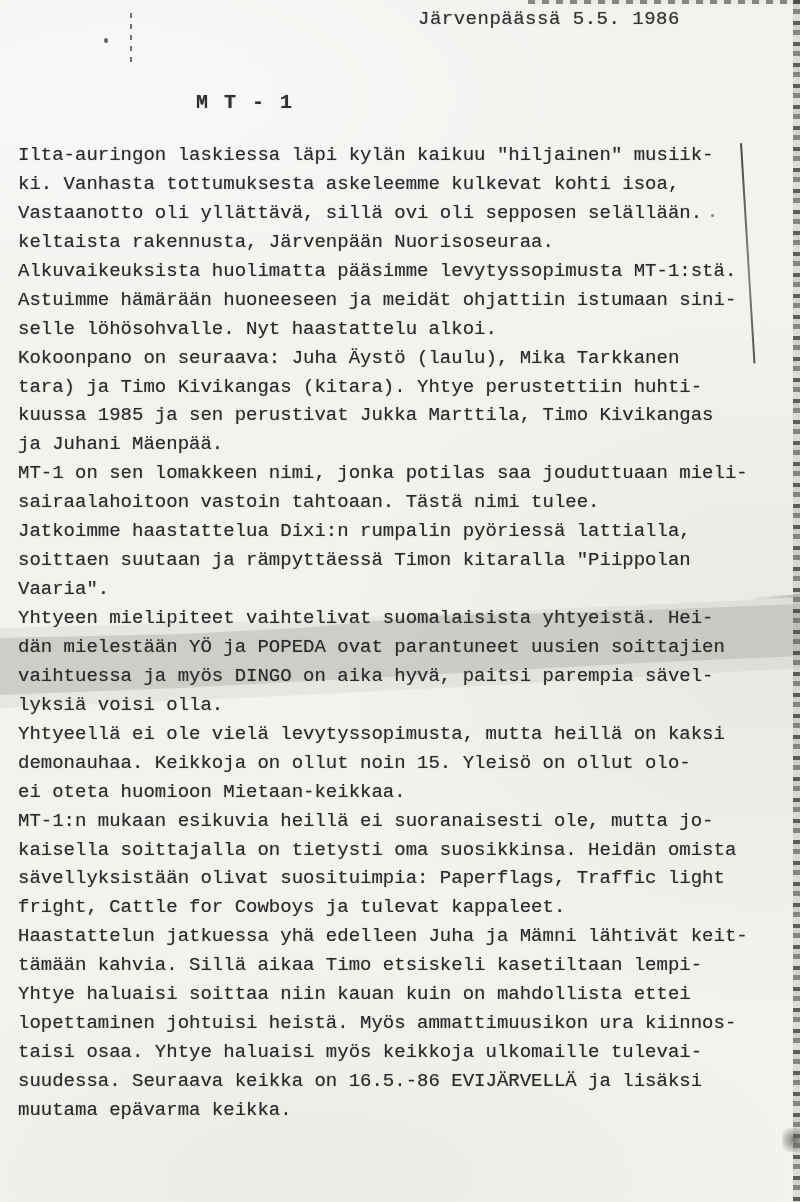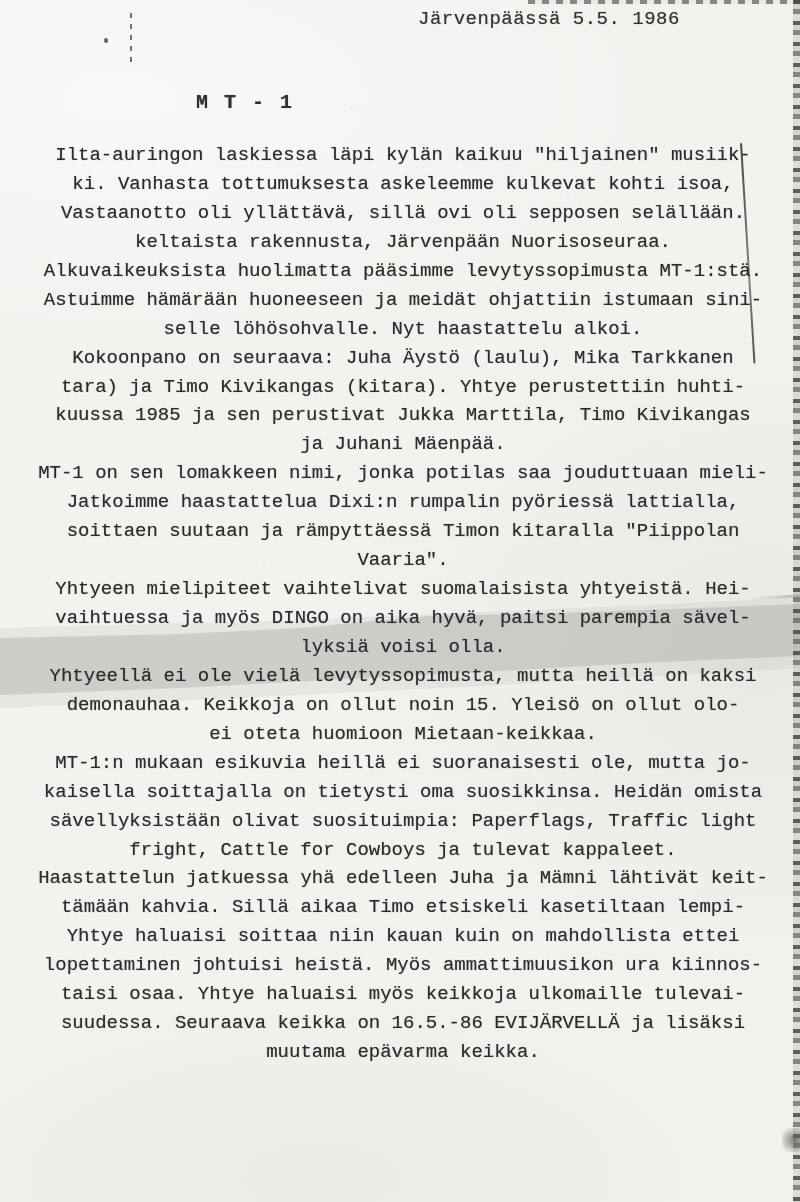--- a/index.html
+++ b/index.html
@@ -16,21 +16,20 @@
     position: relative;
     width: 800px;
     height: 1202px;
     background:
       radial-gradient(ellipse 900px 400px at 15% 8%, rgba(255,255,255,0.5), rgba(255,255,255,0) 60%),
       radial-gradient(ellipse 600px 500px at 95% 55%, rgba(190,188,183,0.18), rgba(190,188,183,0) 70%),
       radial-gradient(ellipse 700px 300px at 40% 98%, rgba(205,203,198,0.20), rgba(205,203,198,0) 70%),
       #f3f2ef;
     font-family: "Liberation Mono", "DejaVu Sans Mono", monospace;
     color: #2b2b2b;
-    text-align: center;
   }
   
   .page::after {
     content: "";
     position: absolute;
     inset: 0;
     pointer-events: none;
     background:
       radial-gradient(1px 1px at 12% 22%, rgba(60,60,58,0.25), transparent 100%),
       radial-gradient(1px 1px at 33% 47%, rgba(60,60,58,0.2), transparent 100%),
@@ -219,24 +218,26 @@
       <div class="line">Vastaanotto oli yllättävä, sillä ovi oli sepposen selällään.</div>
       <div class="line">keltaista rakennusta, Järvenpään Nuorisoseuraa.</div>
       <div class="line">Alkuvaikeuksista huolimatta pääsimme levytyssopimusta MT-1:stä.</div>
       <div class="line">Astuimme hämärään huoneeseen ja meidät ohjattiin istumaan sini-</div>
       <div class="line">selle löhösohvalle. Nyt haastattelu alkoi.</div>
       <div class="line">Kokoonpano on seuraava: Juha Äystö (laulu), Mika Tarkkanen</div>
       <div class="line">tara) ja Timo Kivikangas (kitara). Yhtye perustettiin huhti-</div>
       <div class="line">kuussa 1985 ja sen perustivat Jukka Marttila, Timo Kivikangas</div>
       <div class="line">ja Juhani Mäenpää.</div>
       <div class="line">MT-1 on sen lomakkeen nimi, jonka potilas saa jouduttuaan mieli-</div>
+      <div class="line">sairaalahoitoon vastoin tahtoaan. Tästä nimi tulee.</div>
       <div class="line">Jatkoimme haastattelua Dixi:n rumpalin pyöriessä lattialla,</div>
       <div class="line">soittaen suutaan ja rämpyttäessä Timon kitaralla "Piippolan</div>
       <div class="line">Vaaria".</div>
       <div class="line">Yhtyeen mielipiteet vaihtelivat suomalaisista yhtyeistä. Hei-</div>
+      <div class="line">dän mielestään YÖ ja POPEDA ovat parantuneet uusien soittajien</div>
       <div class="line">vaihtuessa ja myös DINGO on aika hyvä, paitsi parempia sävel-</div>
       <div class="line">lyksiä voisi olla.</div>
       <div class="line">Yhtyeellä ei ole vielä levytyssopimusta, mutta heillä on kaksi</div>
       <div class="line">demonauhaa. Keikkoja on ollut noin 15. Yleisö on ollut olo-</div>
       <div class="line">ei oteta huomioon Mietaan-keikkaa.</div>
       <div class="line">MT-1:n mukaan esikuvia heillä ei suoranaisesti ole, mutta jo-</div>
       <div class="line">kaisella soittajalla on tietysti oma suosikkinsa. Heidän omista</div>
       <div class="line">sävellyksistään olivat suosituimpia: Paperflags, Traffic light</div>
       <div class="line">fright, Cattle for Cowboys ja tulevat kappaleet.</div>
       <div class="line">Haastattelun jatkuessa yhä edelleen Juha ja Mämni lähtivät keit-</div>

